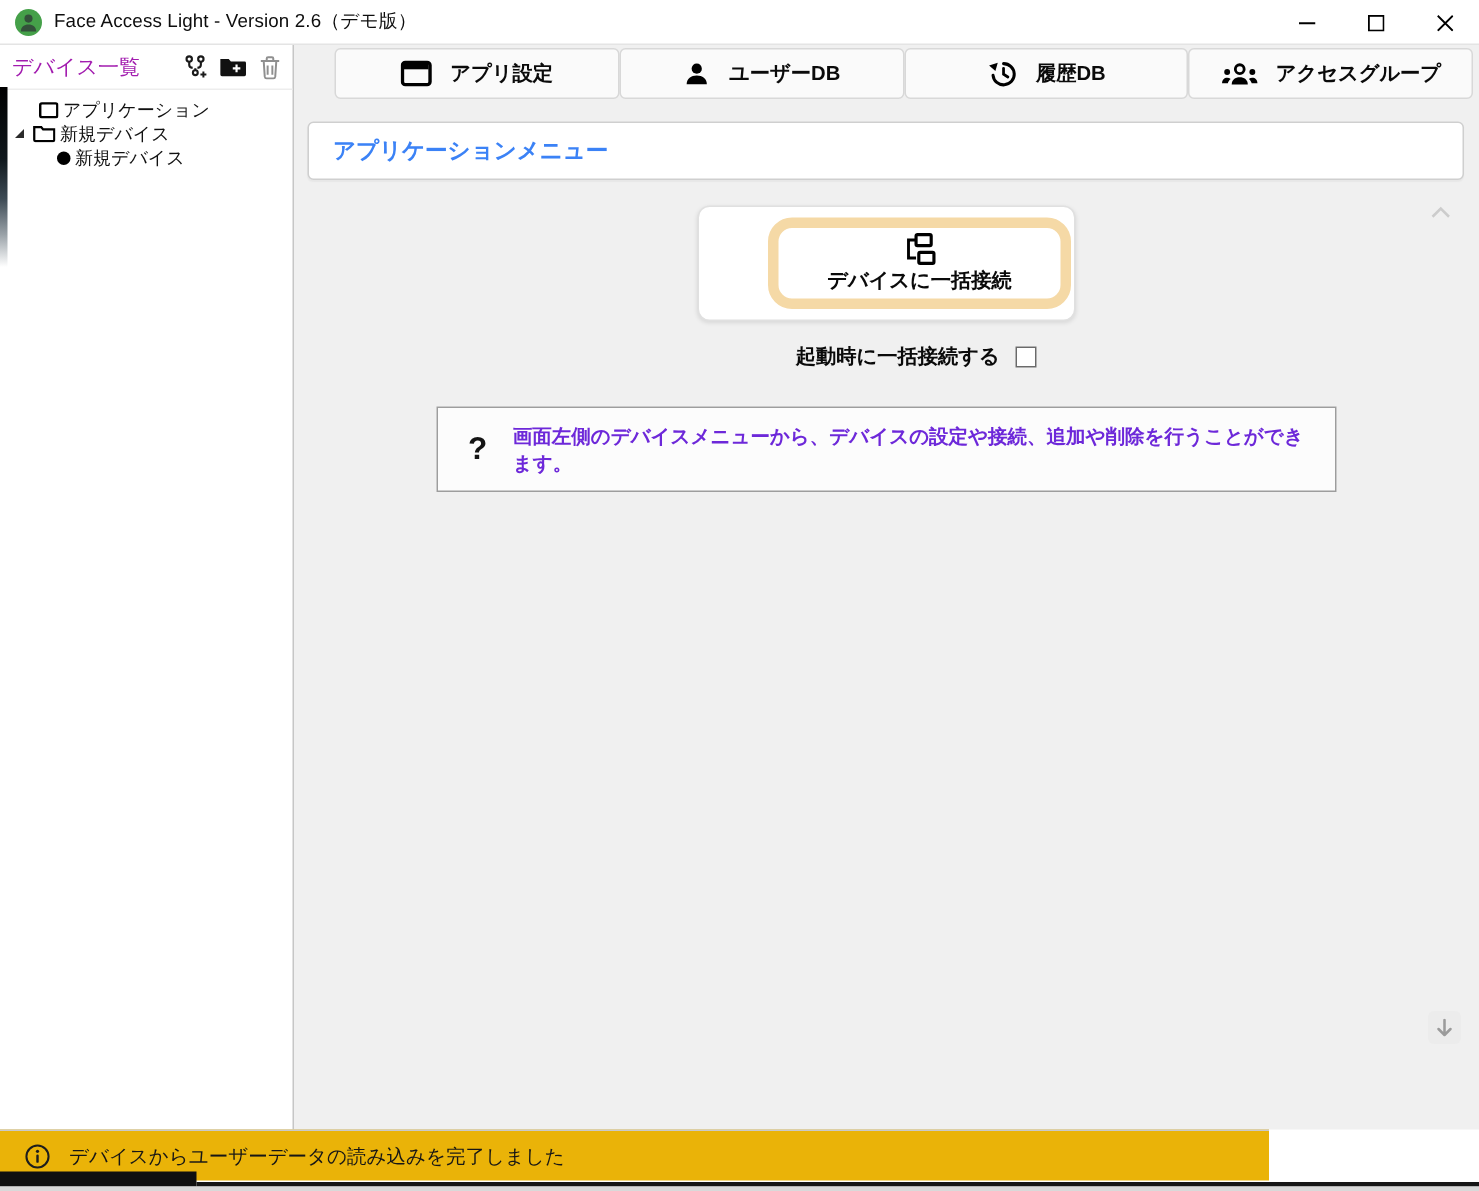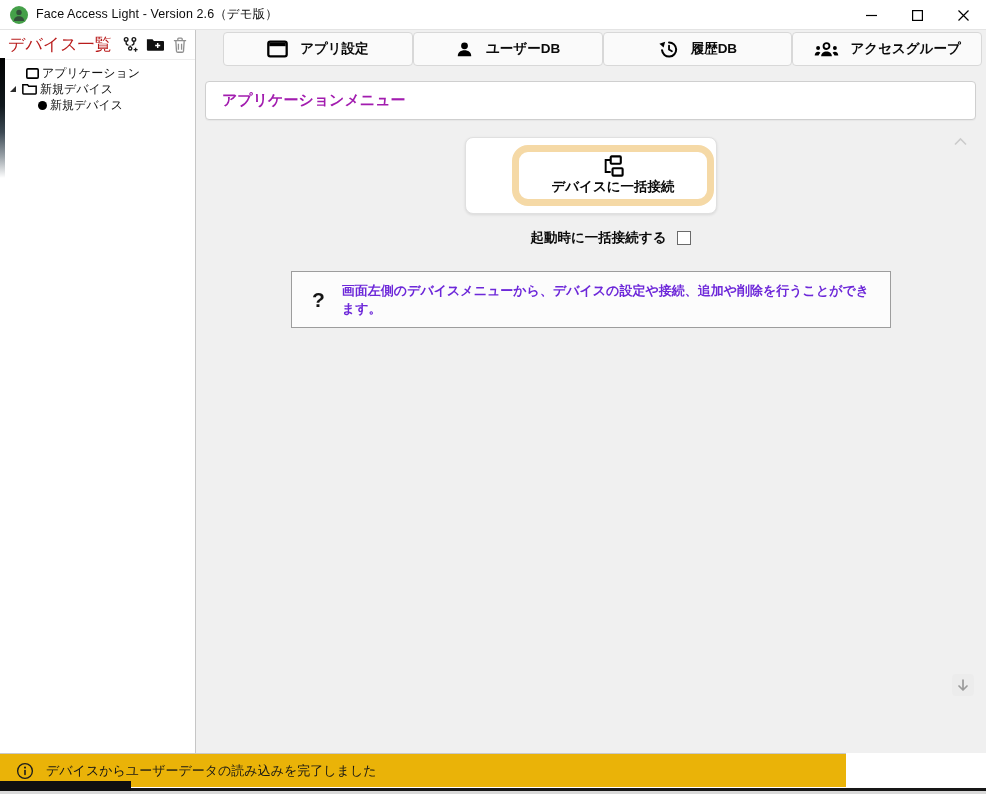--- a/index.html
+++ b/index.html
@@ -18,21 +18,21 @@
   .win-controls{position:absolute;right:0;top:0;height:30px;display:flex;}
   .win-btn{width:46px;height:30px;display:flex;align-items:center;justify-content:center;cursor:pointer;}
   
   .sidebar{
     position:absolute;left:0;top:30px;width:196px;height:723px;background:#ffffff;
     border-right:1px solid #c6c6c6;
   }
   .sidebar-header{
     height:30px;display:flex;align-items:center;padding:0 6px 0 8px;border-bottom:1px solid #ededed;
   }
-  .sidebar-title{font-size:17px;color:#b91c1c;flex:1;}
+  .sidebar-title{font-size:14px;color:#a21caf;flex:1;}
   .sidebar-tools{display:flex;align-items:center;gap:7px;}
   .tool-btn{width:18px;height:18px;display:flex;align-items:center;justify-content:center;cursor:pointer;}
   .tree{padding-top:5px;font-size:12px;}
   .tree-row{height:16px;display:flex;align-items:center;cursor:default;white-space:nowrap;}
   .tree-row .lbl{margin-left:3px;}
   .expander{width:10px;height:10px;margin-left:8px;display:flex;align-items:center;justify-content:center;}
   .dot-icon{width:9px;height:9px;border-radius:50%;background:#000;}
   .edge-sliver{
     position:absolute;left:0;top:58px;width:5px;height:120px;
     background:linear-gradient(#000 0%,#10181d 40%,#3d4a54 62%,#9aa2a8 82%,rgba(255,255,255,0) 100%);
@@ -44,21 +44,21 @@
   .tabbar{display:flex;gap:0;padding:2px 4px 2px 5px;margin-left:22px;}
   .tab{
     flex:1;height:34px;background:#fafafa;border:1px solid #d8d8d8;border-radius:4px;
     display:flex;align-items:center;justify-content:center;gap:12px;cursor:pointer;
   }
   .tab-label{font-size:13.5px;font-weight:700;color:#0a0a0a;}
   .menu-header{
     margin:13px 10px 0 9px;height:39px;background:#ffffff;border:1px solid #cfcfcf;border-radius:4px;
     display:flex;align-items:center;padding-left:16px;box-shadow:0 1px 1px rgba(0,0,0,.04);
   }
-  .menu-title{font-size:15px;font-weight:700;color:#a21caf;}
+  .menu-title{font-size:15px;font-weight:700;color:#3b82f6;}
   .connect-card{
     margin:17px auto 0;width:252px;height:77px;background:#ffffff;border:1px solid #e0e0e0;border-radius:8px;
     display:flex;align-items:center;justify-content:center;box-shadow:0 1px 3px rgba(0,0,0,.10);cursor:pointer;
   }
   .connect-inner{
     width:202px;height:61px;background:#ffffff;border:7px solid #f5d9a6;border-radius:16px;
     display:flex;flex-direction:column;align-items:center;justify-content:center;gap:1px;margin-left:44px;
   }
   .connect-label{font-size:13.5px;font-weight:700;color:#0a0a0a;}
   .startup-row{margin-top:15px;display:flex;align-items:center;justify-content:center;gap:11px;padding-left:40px;}

